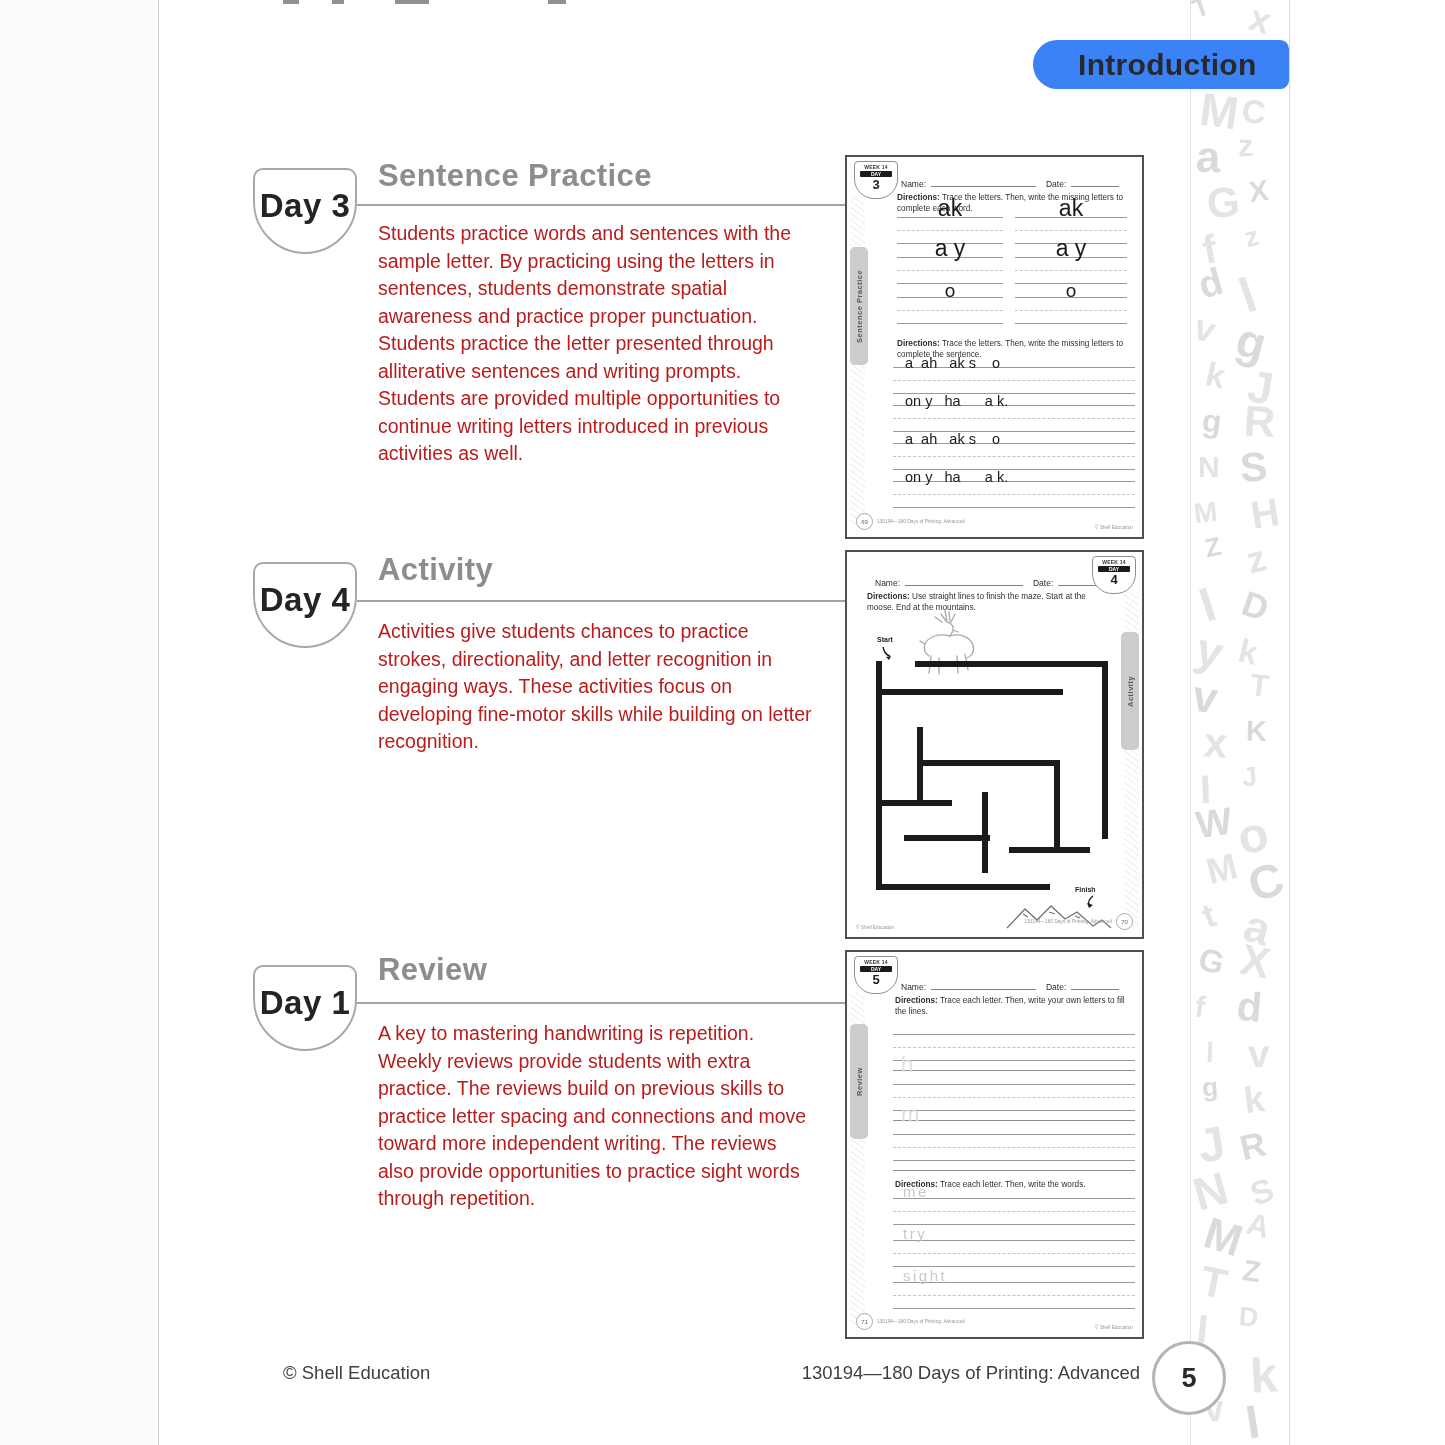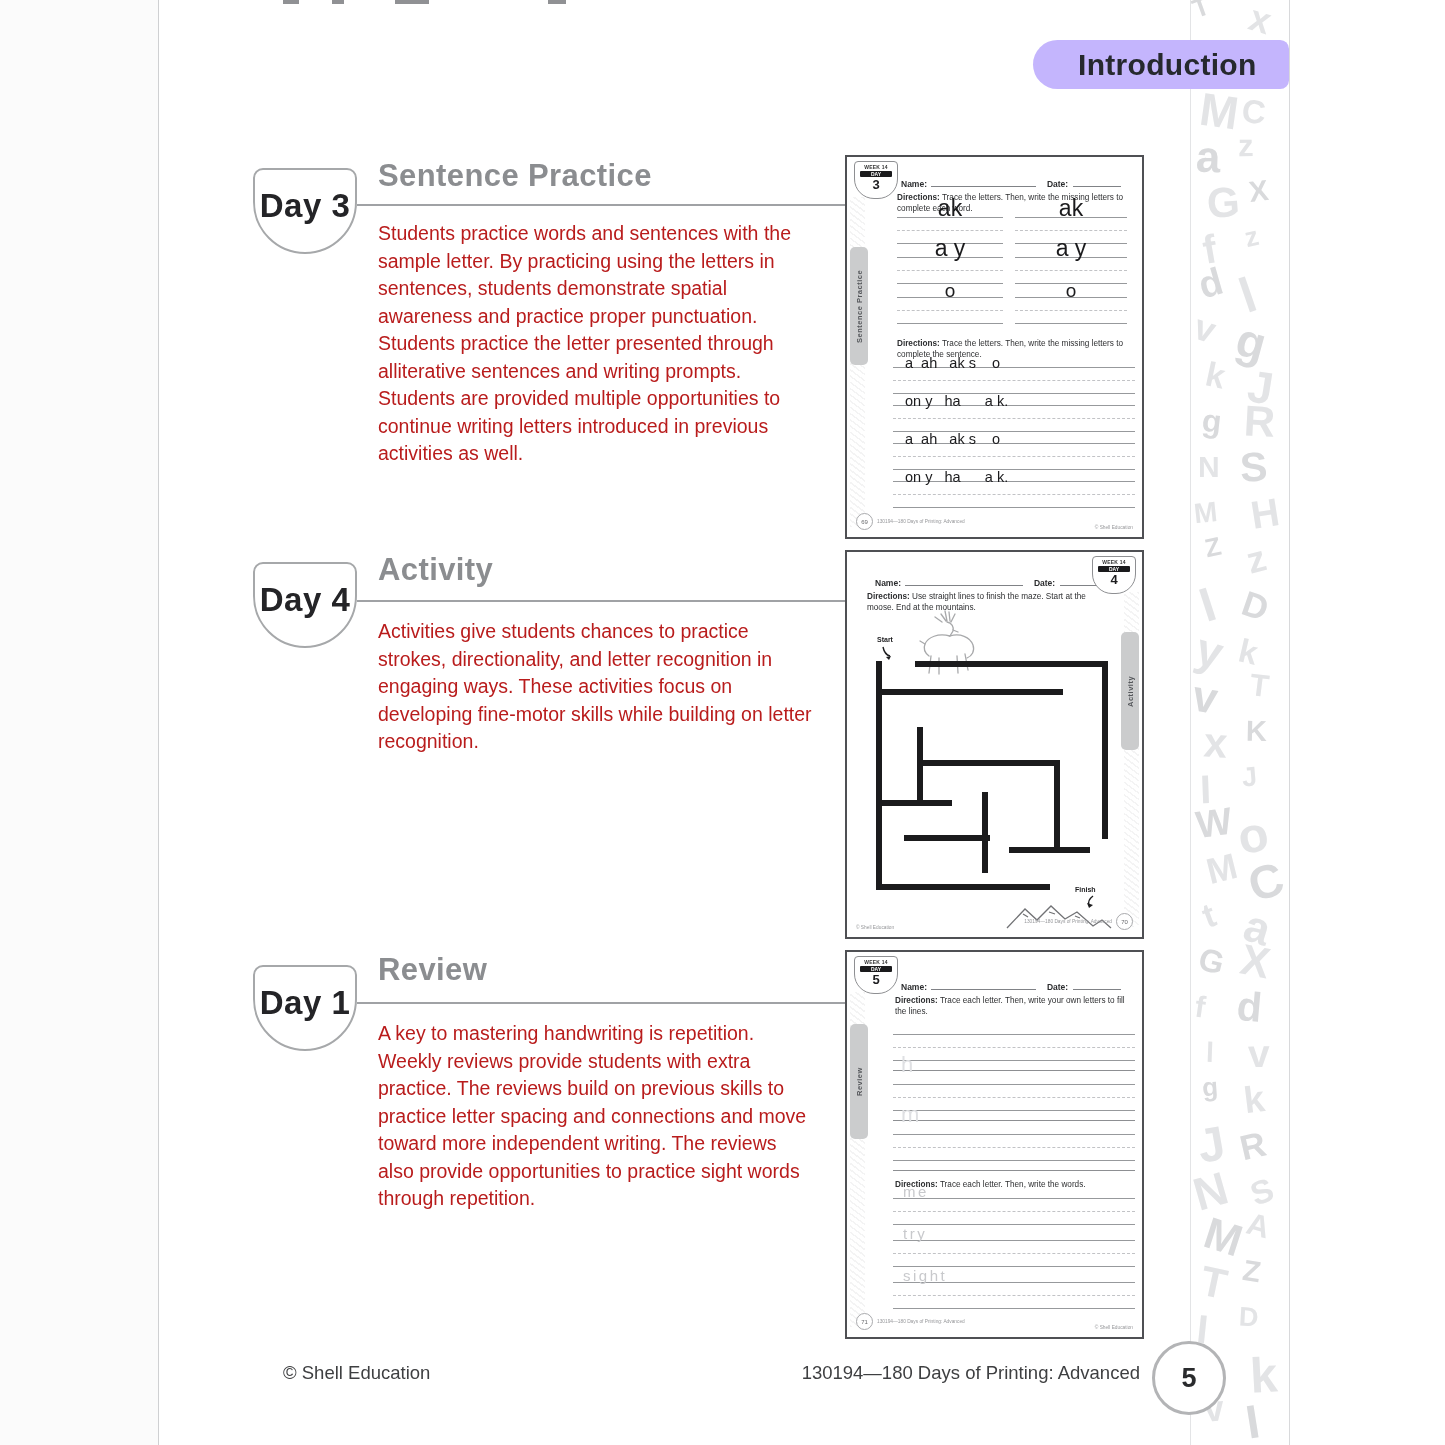--- a/index.html
+++ b/index.html
@@ -10,21 +10,21 @@
   
   .page-left-margin{position:absolute;left:0;top:0;bottom:0;width:158px;background:#fbfbfb;border-right:1px solid #cfd0d2;}
   .scan-mark{position:absolute;top:0;height:4px;background:#55565a;opacity:.65;}
 
   
   .letter-strip{position:absolute;left:1190px;top:0;bottom:0;width:98px;background:#fff;
                 border-left:1px solid #e3e4e6;border-right:1px solid #d8d9db;overflow:hidden;z-index:1;}
   .strip-letter{position:absolute;font-weight:bold;line-height:1;user-select:none;}
 
   
-  .intro-tab{position:absolute;left:1033px;top:40px;width:256px;height:49px;background:#c4b5fd;
+  .intro-tab{position:absolute;left:1033px;top:40px;width:256px;height:49px;background:#3b82f6;
              border-radius:25px 9px 9px 25px;z-index:3;display:flex;align-items:center;}
   .intro-tab span{padding-left:45px;font-size:30px;font-weight:bold;color:#26292e;letter-spacing:.3px;}
 
   
   .day-badge{position:absolute;width:104px;height:86px;background:#fff;border:2px solid #a6a8aa;
              border-radius:10px 10px 52px 52px;box-sizing:border-box;display:flex;justify-content:center;
              padding-top:17px;font-weight:bold;font-size:33px;color:#242427;z-index:2;letter-spacing:.5px;}
   .sec-title{position:absolute;font-size:31px;font-weight:bold;color:#8b8d90;letter-spacing:.4px;z-index:2;}
   .sec-rule{position:absolute;height:2px;background:#a0a2a5;z-index:1;}
   .sec-body{position:absolute;width:438px;font-size:19.5px;line-height:27.5px;color:#b91c1c;white-space:pre-line;}
@@ -34,21 +34,21 @@
   .edge-texture{position:absolute;width:15px;background:
       repeating-linear-gradient(37deg, rgba(60,60,65,.06) 0 1.5px, transparent 1.5px 5px);}
   .side-tab{position:absolute;width:18px;background:#cbcccd;border-radius:5px;
             writing-mode:vertical-rl;transform:rotate(180deg);display:flex;align-items:center;justify-content:center;
             font-size:7.5px;font-weight:bold;color:#54565a;letter-spacing:.5px;}
   .mini-badge{position:absolute;width:42px;background:#fff;border:1px solid #8e8f92;
               border-radius:4px 4px 20px 20px;text-align:center;padding-bottom:6px;z-index:2;}
   .mb-week{font-size:5px;font-weight:bold;color:#333;padding-top:2px;letter-spacing:.2px;}
   .mb-day{margin:1px 5px;background:#1a1a1c;color:#fff;font-size:5px;font-weight:bold;border-radius:1px;}
   .mb-num{font-size:13px;font-weight:bold;color:#1c1c1e;line-height:1.1;}
-  .nd-label{font-size:8.5px;color:#2b2c2e;font-weight:bold;}
+  .nd-label{font-size:8.5px;color:#2b2c2e;font-weight:normal;}
   .nd-line{display:inline-block;border-bottom:1px solid #808286;height:8px;}
   .wdir{position:absolute;font-size:8.2px;line-height:1.3;color:#2e2f31;}
   .wdir b{font-weight:bold;}
   .lg{position:absolute;}
   .lg i{position:absolute;left:0;right:0;border-top:1px solid #97999c;}
   .lg i.m{border-top:1px dashed #c2c3c6;}
   .lg i.b2{border-top:1px solid #8d8f92;}
   .lg .txt{position:absolute;left:0;right:0;bottom:-3px;text-align:center;color:#1b1b1d;line-height:1;}
   .lg .txt.sent{text-align:left;padding-left:12px;font-size:14.5px;white-space:pre;}
   .ghost{position:absolute;color:#dfe0e3;line-height:1;}

